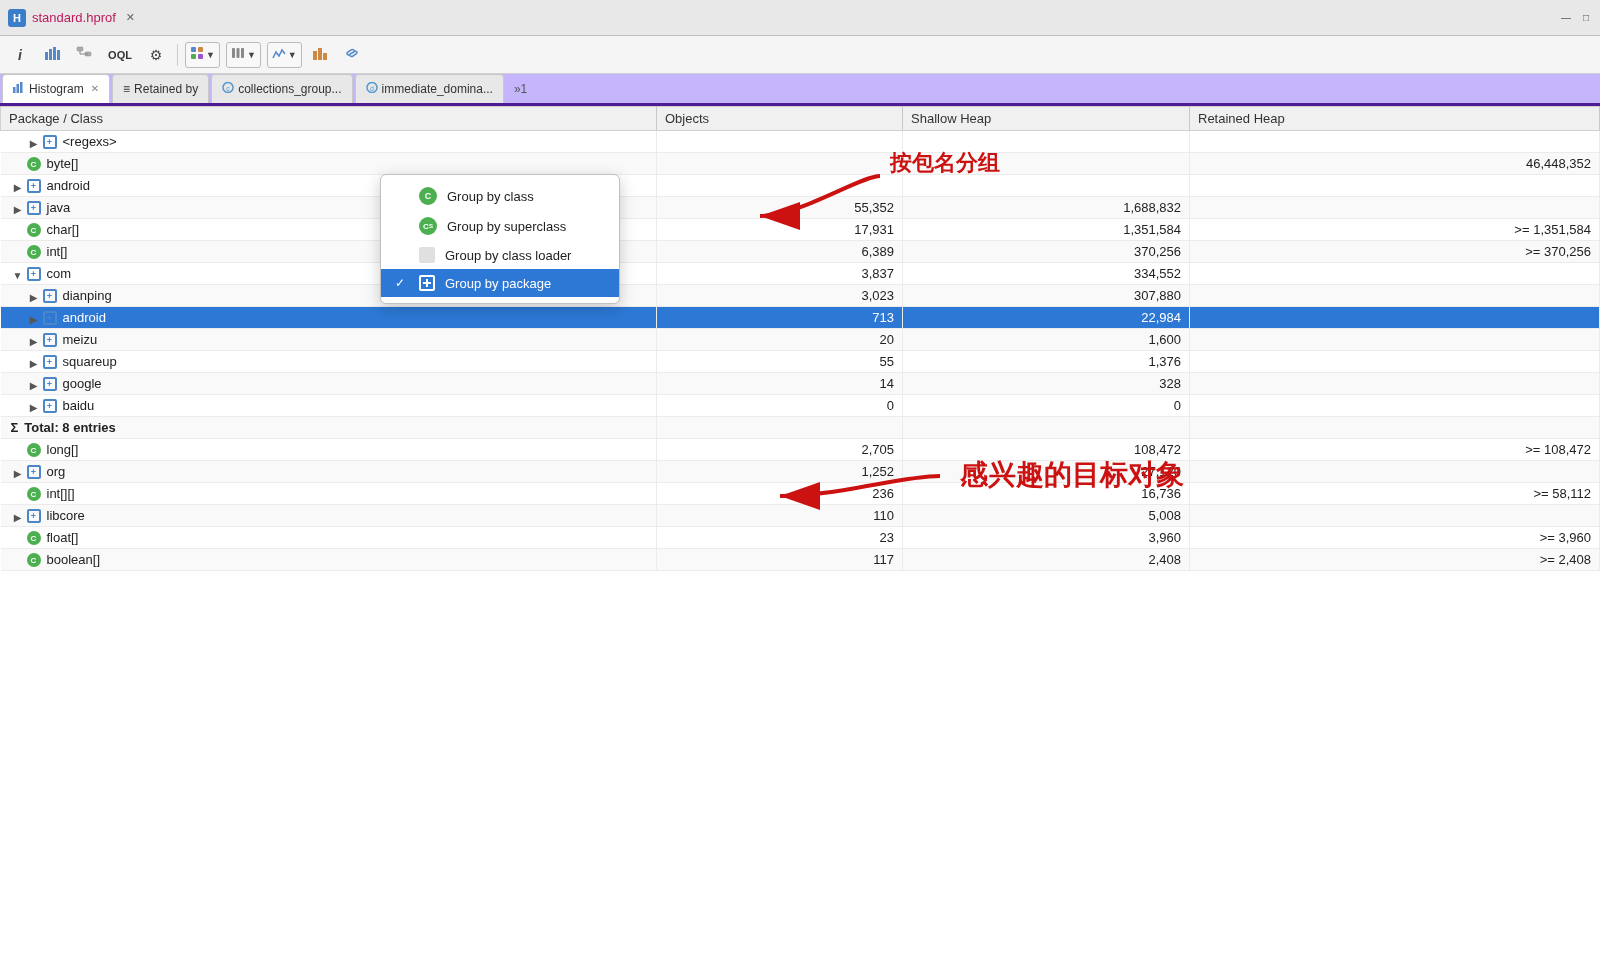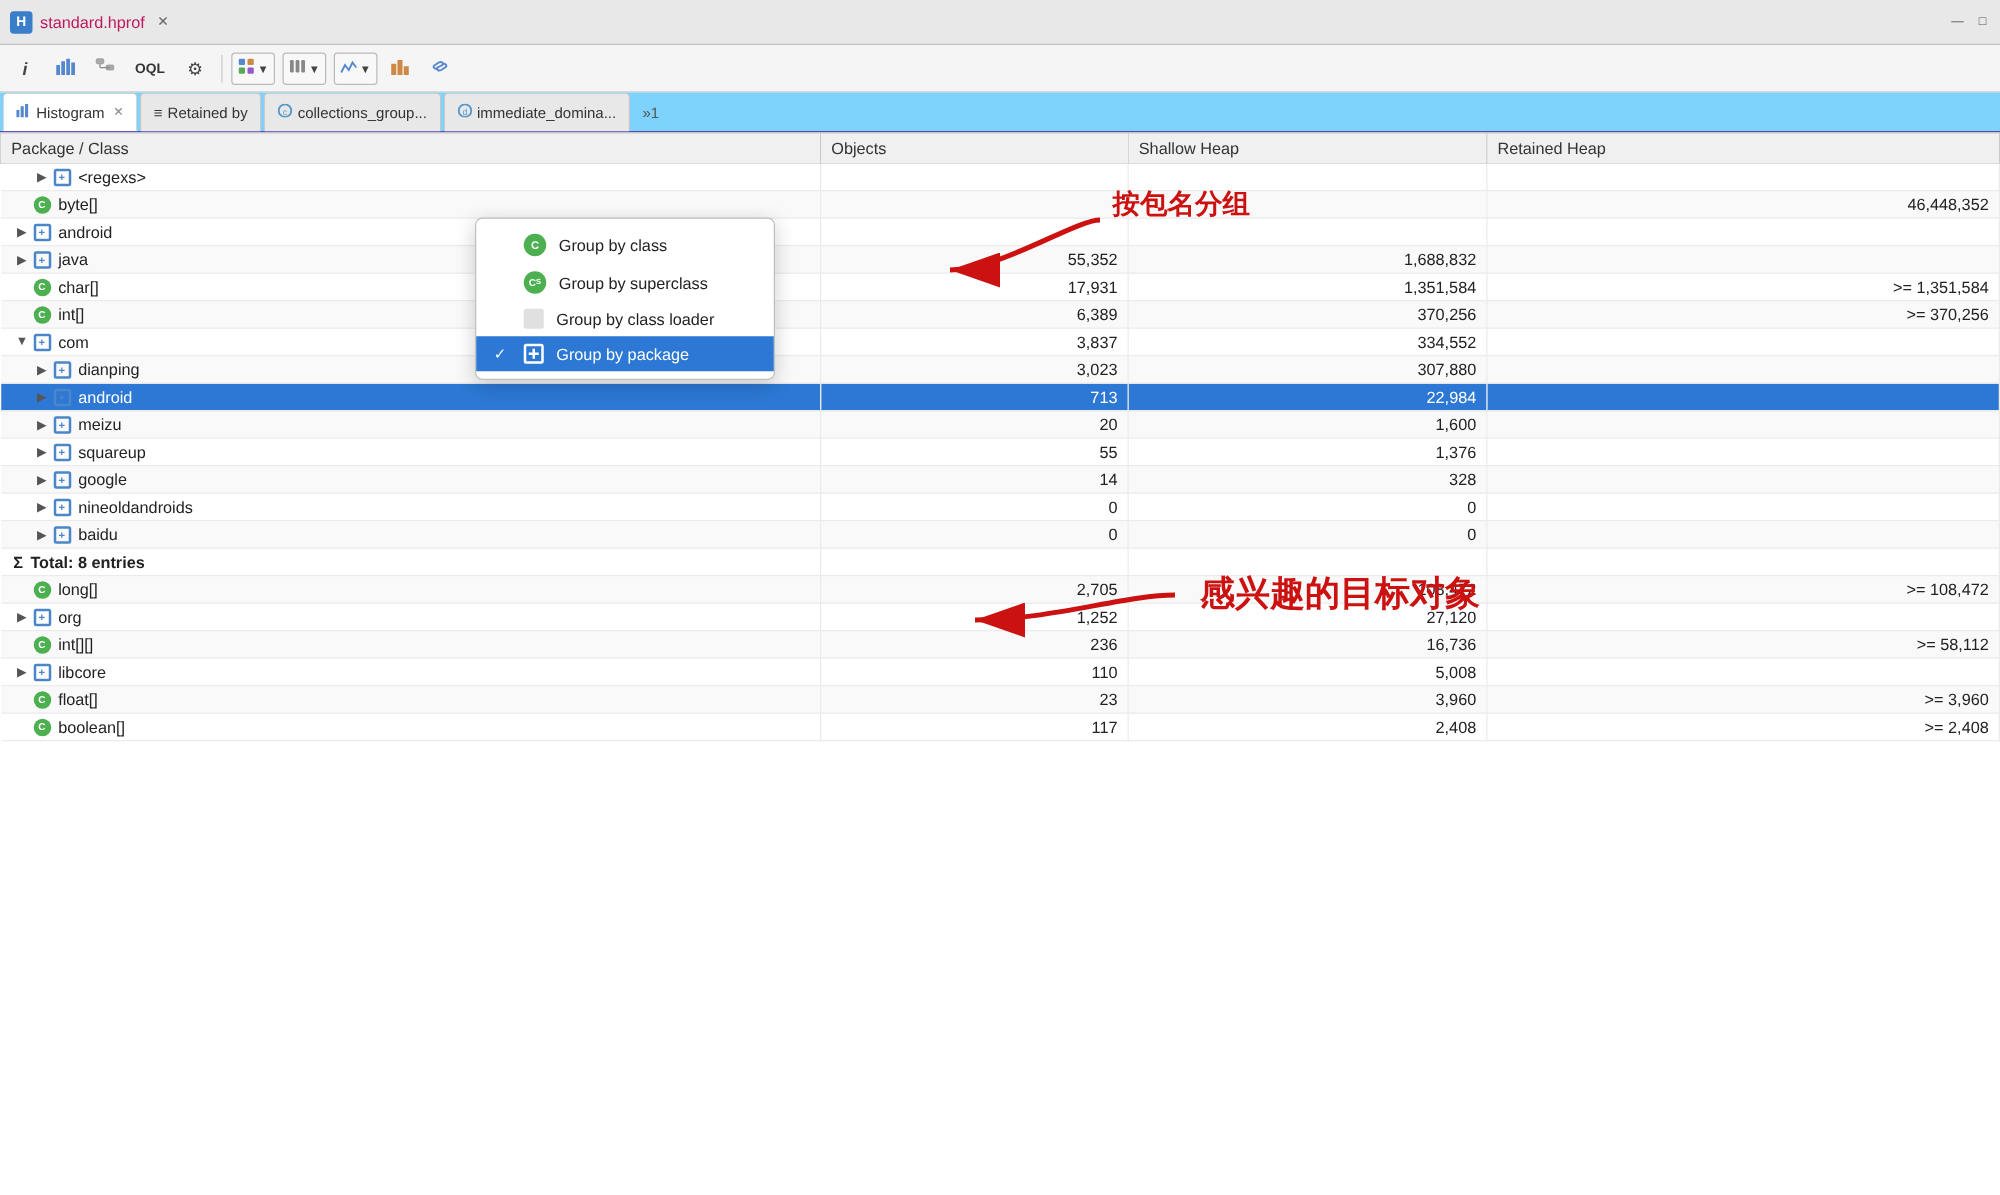--- a/index.html
+++ b/index.html
@@ -97,22 +97,22 @@
       display: flex;
       align-items: center;
       padding: 0 4px;
       gap: 2px;
       font-size: 13px;
       color: #444;
     }
 
     
     .tab-bar {
-      background: #7dd3fc;
-      border-bottom: 1px solid #4c1d95;
+      background: #c4b5fd;
+      border-bottom: 3px solid #4c1d95;
       height: 32px;
       display: flex;
       align-items: stretch;
       padding-left: 2px;
     }
     .tab {
       display: flex;
       align-items: center;
       padding: 0 10px;
       border: 1px solid #c8c8c8;
@@ -192,21 +192,21 @@
     }
     .table-container {
       overflow: auto;
       flex: 1;
       position: relative;
     }
 
     
     .tree-cell {
       display: flex;
-      align-items: center;
+      align-items: flex-end;
       gap: 2px;
       white-space: nowrap;
     }
     .tree-arrow {
       width: 14px;
       display: inline-flex;
       align-items: center;
       justify-content: center;
       color: #555;
       font-size: 10px;
@@ -620,33 +620,20 @@
             <td>
               <div class="tree-cell">
                 <span style="display: inline-block; width: 16px;"></span>
                 <span class="tree-arrow collapsed"></span>
                 <span class="pkg-icon" style="margin-right: 4px;"></span>
                 <span>google</span>
               </div>
             </td>
             <td class="right">14</td>
             <td class="right">328</td>
-            <td class="right"></td>
-          </tr>
-          <tr>
-            <td>
-              <div class="tree-cell">
-                <span style="display: inline-block; width: 16px;"></span>
-                <span class="tree-arrow collapsed"></span>
-                <span class="pkg-icon" style="margin-right: 4px;"></span>
-                <span>nineoldandroids</span>
-              </div>
-            </td>
-            <td class="right">0</td>
-            <td class="right">0</td>
             <td class="right"></td>
           </tr>
           <tr>
             <td>
               <div class="tree-cell">
                 <span style="display: inline-block; width: 16px;"></span>
                 <span class="tree-arrow collapsed"></span>
                 <span class="pkg-icon" style="margin-right: 4px;"></span>
                 <span>baidu</span>
               </div>

